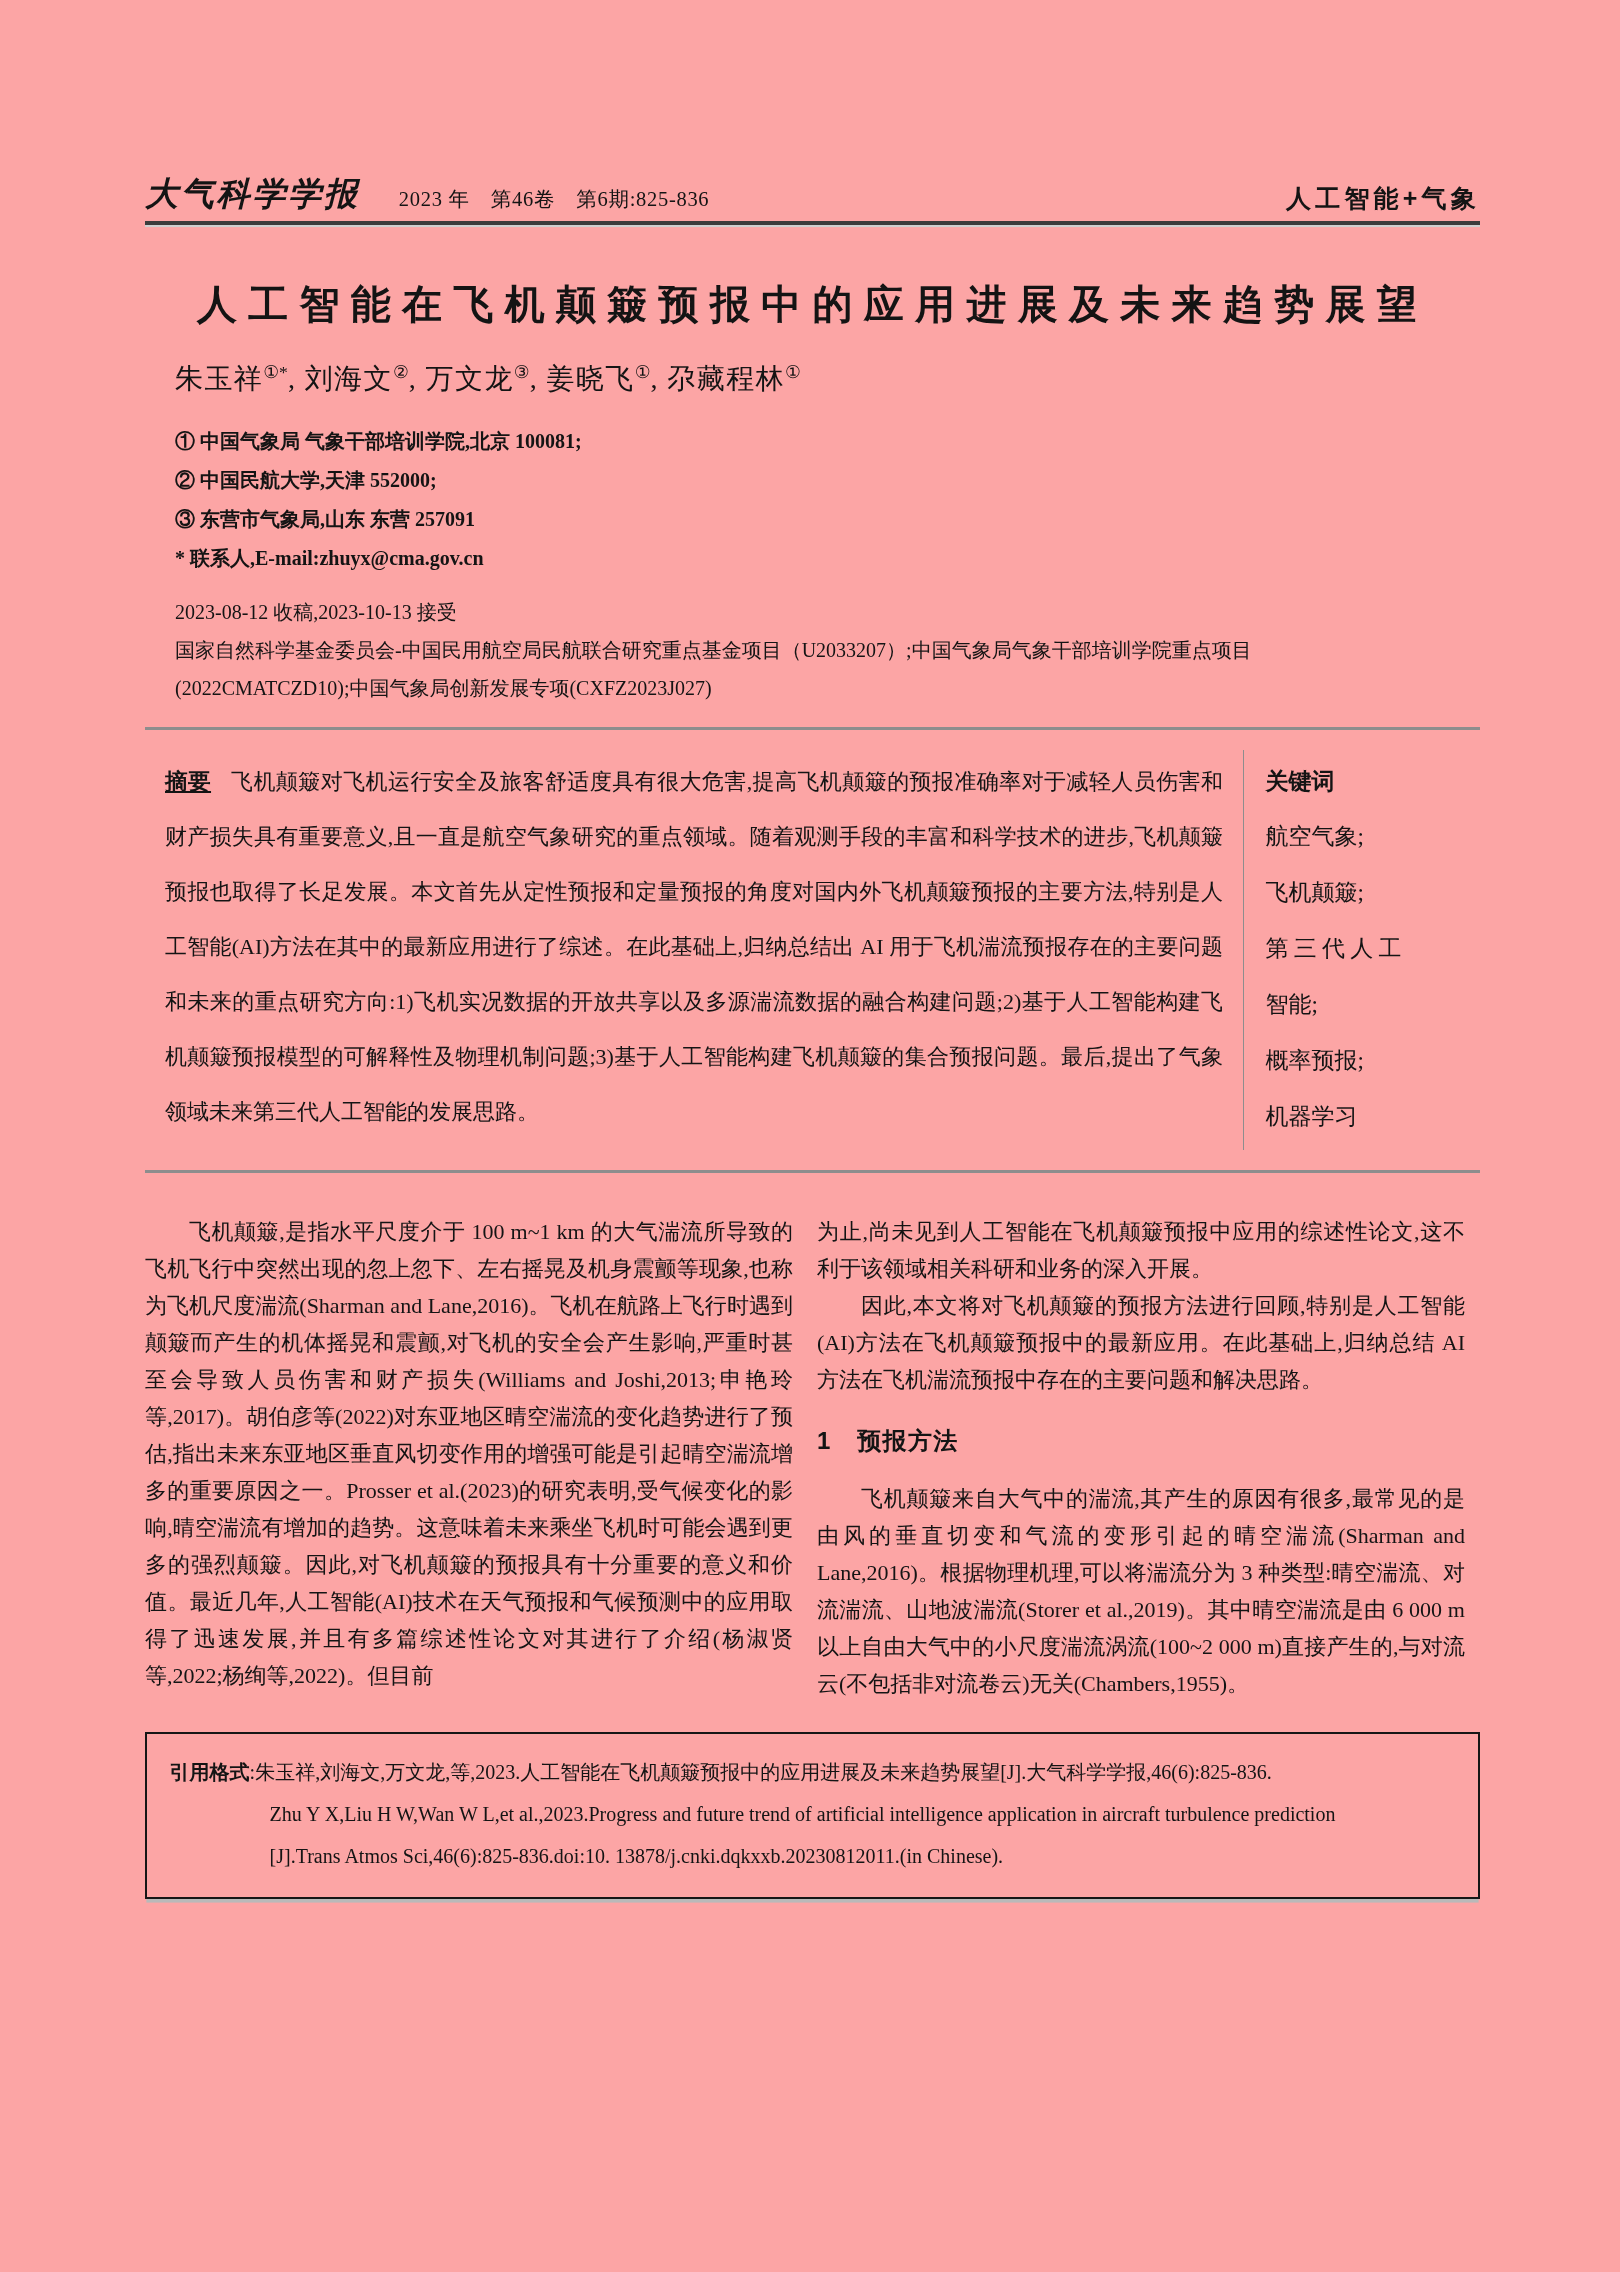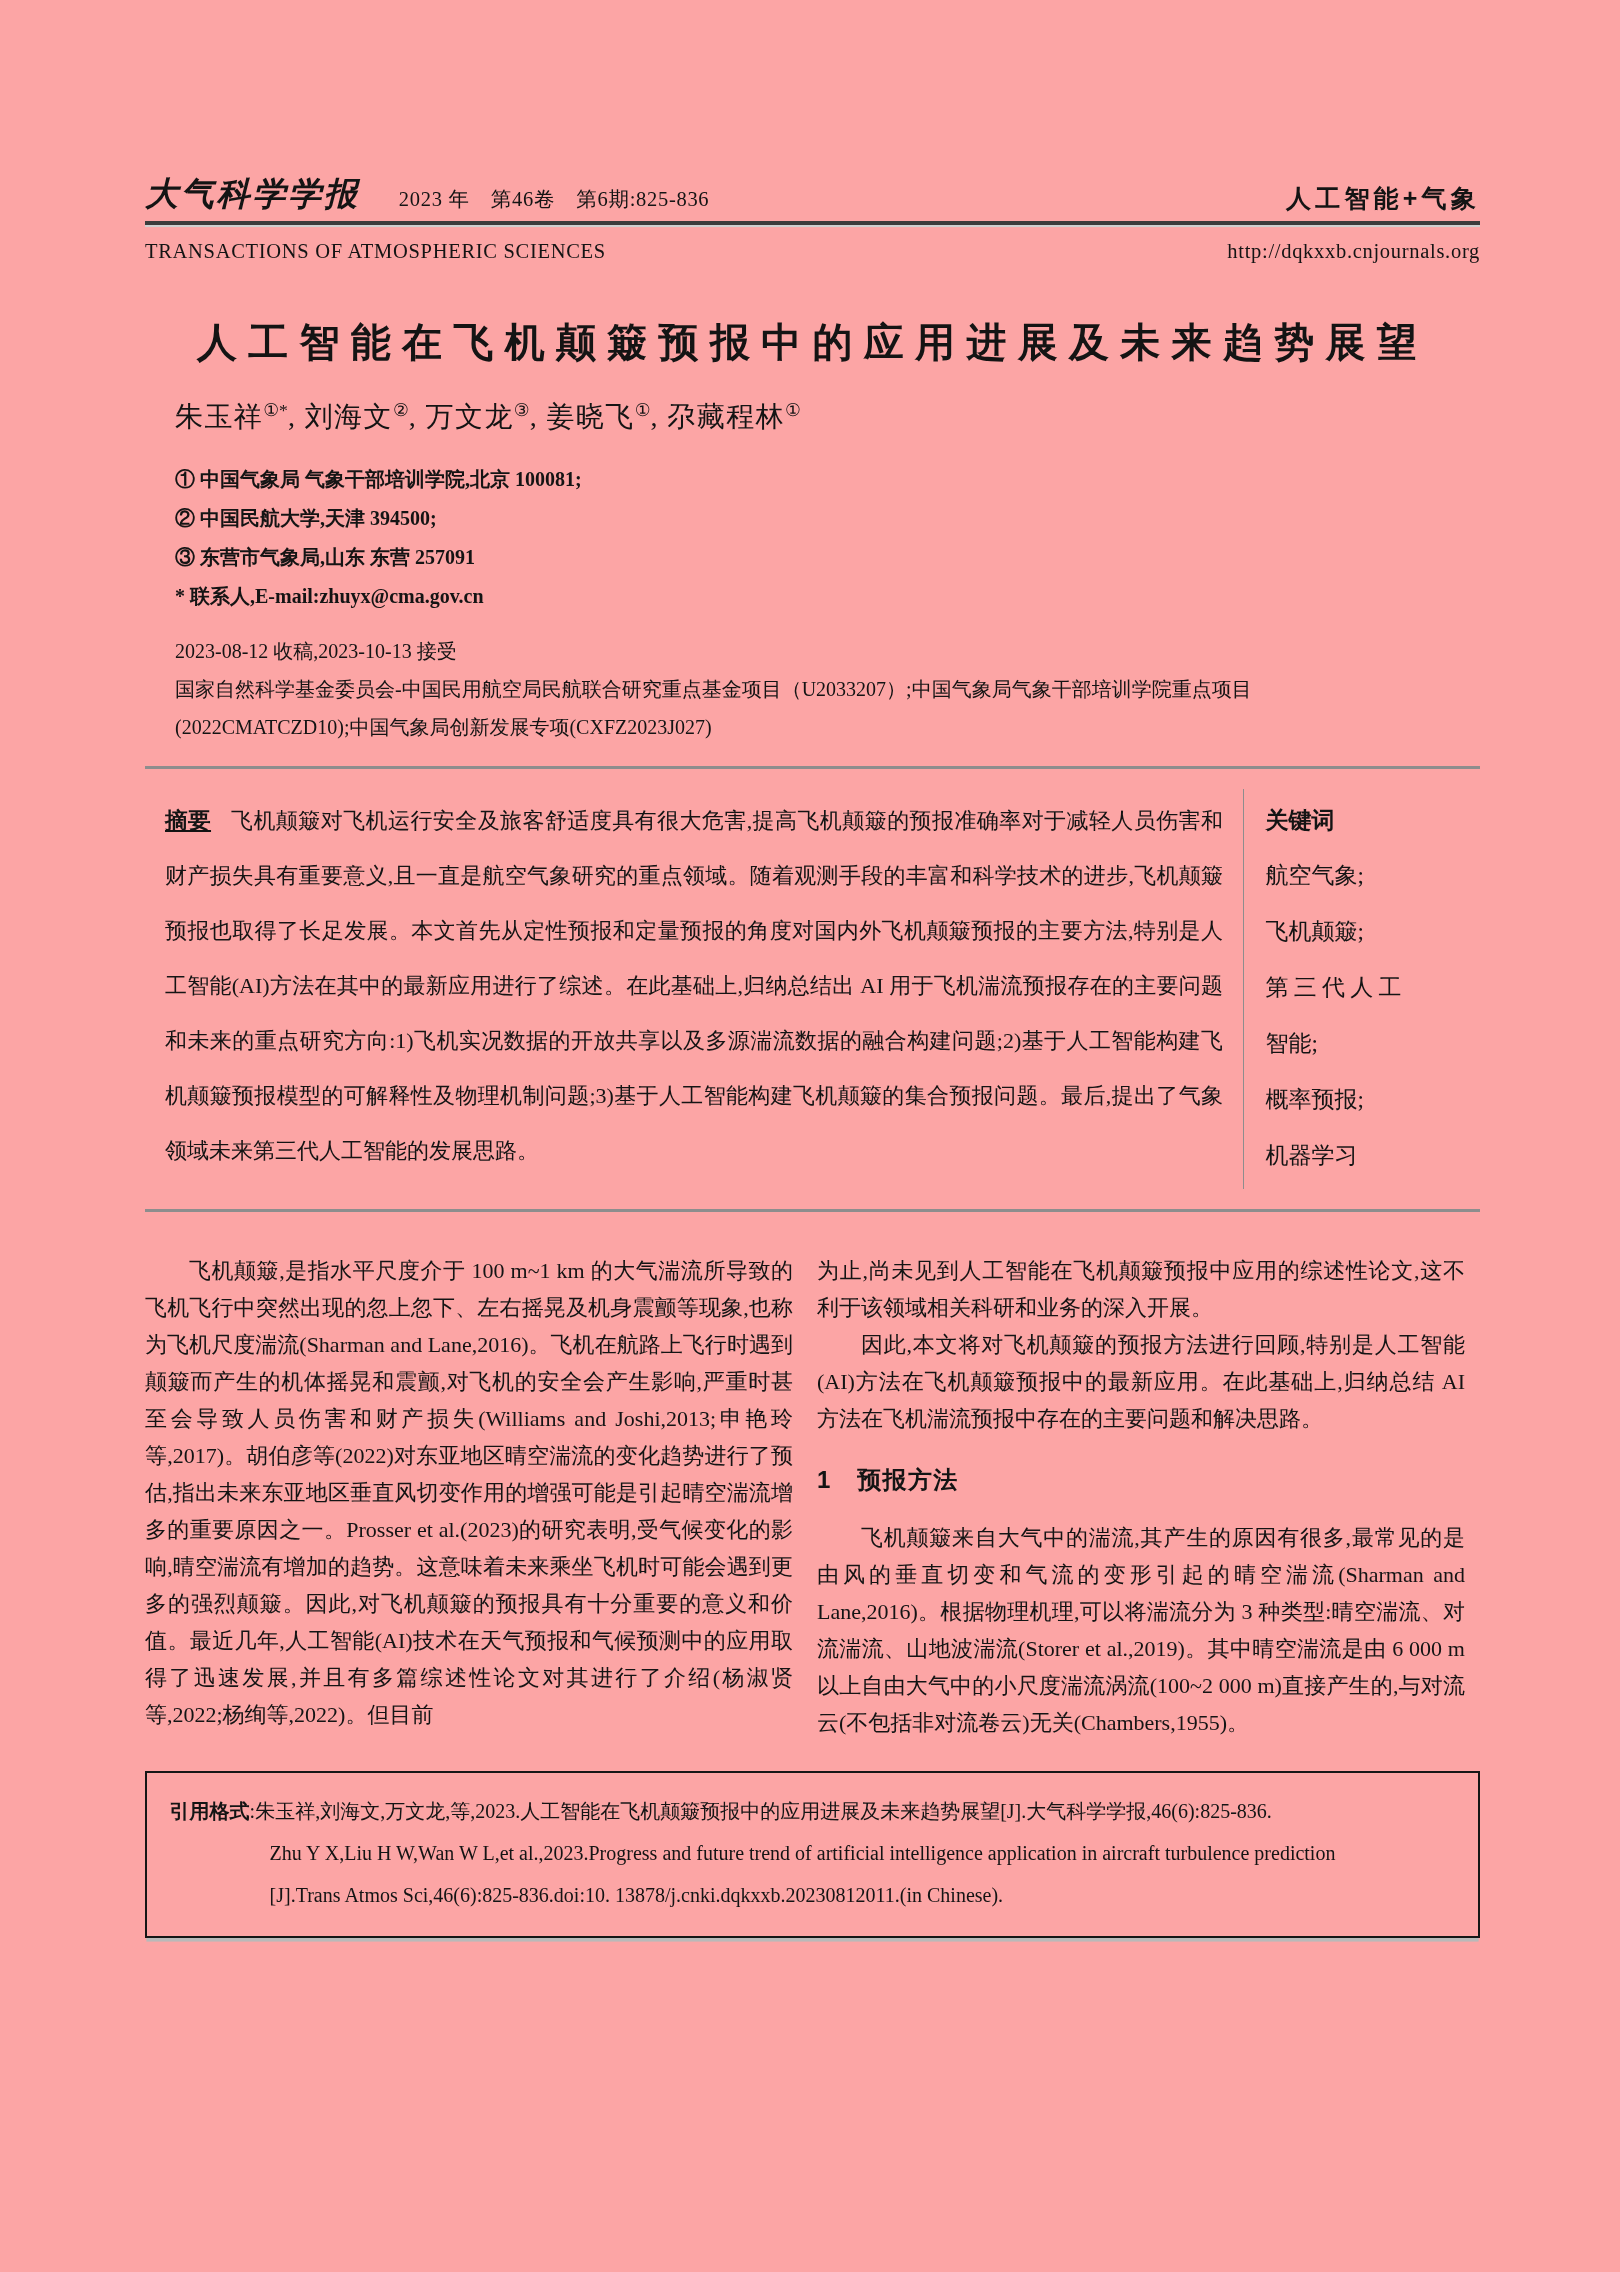--- a/index.html
+++ b/index.html
@@ -95,38 +95,34 @@
   <div class="content">
 
     <div class="hdr-row1">
       <div class="hdr-left">
         <span class="journal-cn">大气科学学报</span>
         <span class="issue-info">2023 年　第46卷　第6期:825-836</span>
       </div>
       <span class="topic-tag">人工智能+气象</span>
     </div>
     <div class="hdr-rule"></div>
-    <div class="hdr-row2">
-      <span>TRANSACTIONS OF ATMOSPHERIC SCIENCES</span>
-      <span>http://dqkxxb.cnjournals.org</span>
-    </div>
 
     <div class="title">人工智能在飞机颠簸预报中的应用进展及未来趋势展望</div>
 
     <div class="authors">
       <span><span>朱玉祥</span><sup>①*</sup><span>,</span></span>
       <span><span>刘海文</span><sup>②</sup><span>,</span></span>
       <span><span>万文龙</span><sup>③</sup><span>,</span></span>
       <span><span>姜晓飞</span><sup>①</sup><span>,</span></span>
       <span><span>尕藏程林</span><sup>①</sup><span></span></span>
     </div>
 
     <div class="affils">
       <div>① 中国气象局 气象干部培训学院,北京 100081;</div>
-      <div>② 中国民航大学,天津 394500;</div>
+      <div>② 中国民航大学,天津 552000;</div>
       <div>③ 东营市气象局,山东 东营 257091</div>
       <div>* 联系人,E-mail:zhuyx@cma.gov.cn</div>
     </div>
 
     <div class="meta">
       <div>2023-08-12 收稿,2023-10-13 接受</div>
       <div>国家自然科学基金委员会-中国民用航空局民航联合研究重点基金项目（U2033207）;中国气象局气象干部培训学院重点项目</div>
       <div>(2022CMATCZD10);中国气象局创新发展专项(CXFZ2023J027)</div>
     </div>
 

